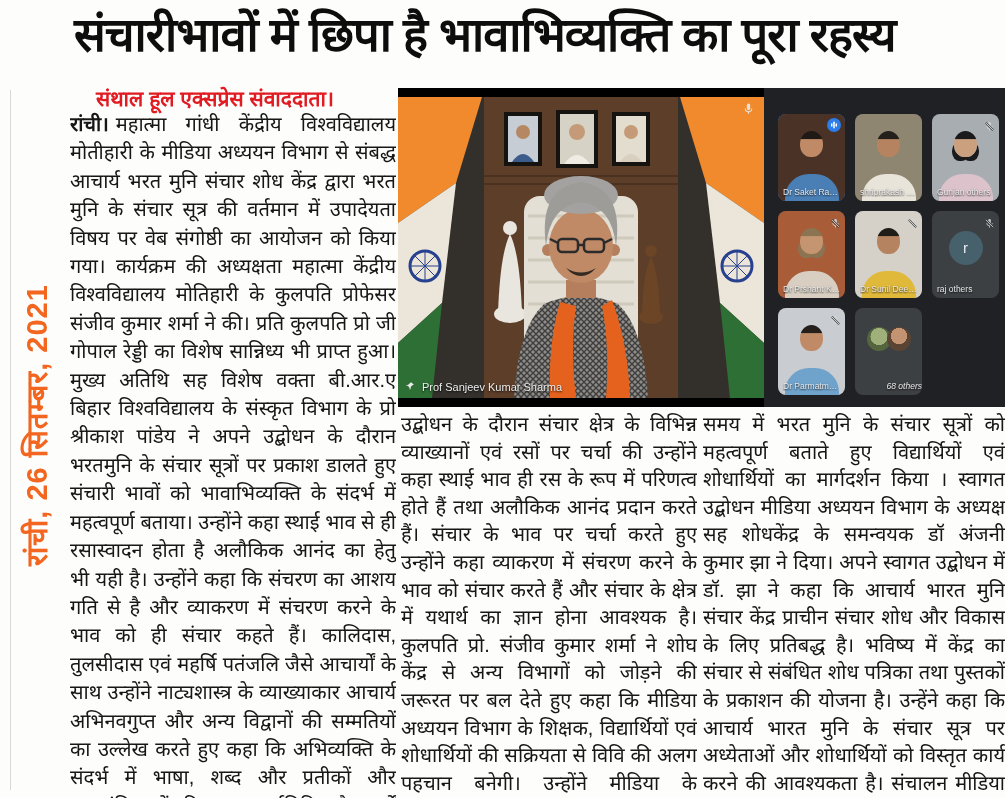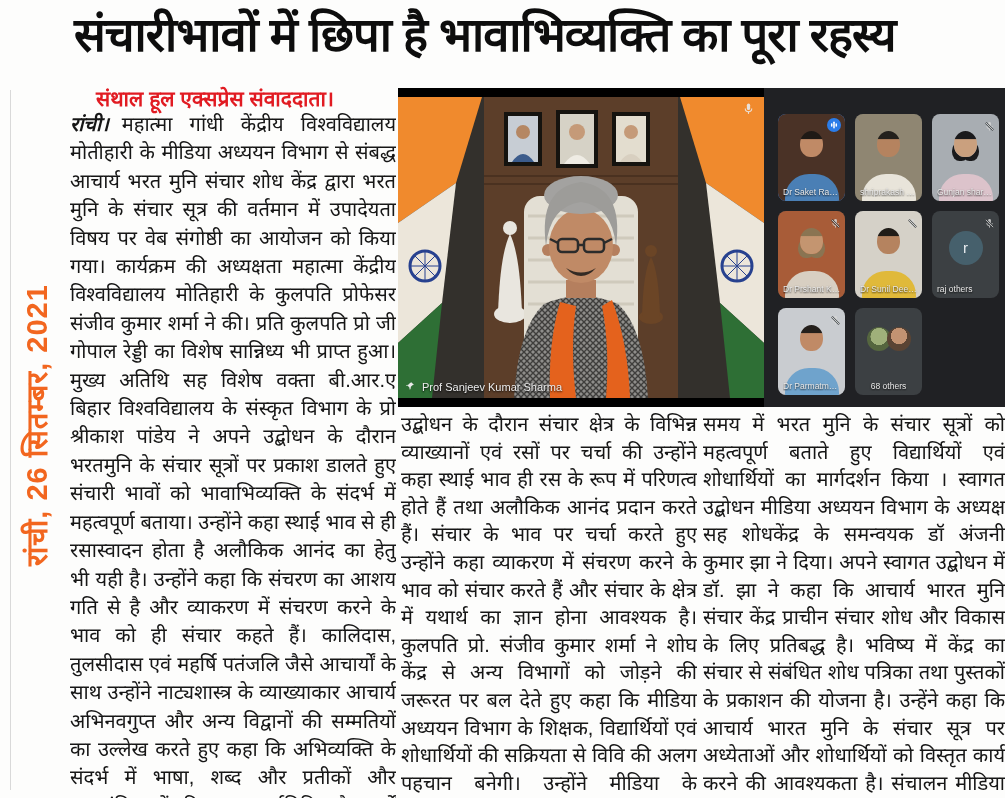--- a/index.html
+++ b/index.html
@@ -7,39 +7,39 @@
         font-family:"Liberation Sans","DejaVu Sans",sans-serif;color:#141414;}
   .headline{position:absolute;left:74px;top:8px;width:931px;margin:0;font-size:47px;
         font-weight:bold;color:#0d0d0d;letter-spacing:-1px;white-space:nowrap;line-height:1.15;}
   .dateline{position:absolute;left:16px;top:566px;transform:rotate(-90deg);transform-origin:0 0;
         color:#f2661f;font-size:29px;font-weight:bold;white-space:nowrap;letter-spacing:1px;}
   .byline{position:absolute;left:96px;top:84px;color:#e11b22;font-size:21px;font-weight:bold;text-align:center;}
   .col{position:absolute;font-size:20px;line-height:28.4px;text-align:justify;color:#161616;}
   .col1{left:70px;top:110px;width:326px;height:688px;overflow:hidden;}
   .col2{left:401px;top:411px;width:296px;height:387px;overflow:hidden;line-height:27.6px;}
   .col3{left:703px;top:411px;width:302px;height:387px;overflow:hidden;line-height:27.6px;}
-  .lead{font-weight:bold;margin-right:13px;font-style:italic;}
+  .lead{font-weight:bold;margin-right:7px;}
   .edge-rule{position:absolute;left:10px;top:90px;width:1px;height:700px;background:#d9d9d9;}
 
   
   .photo{position:absolute;left:398px;top:88px;width:607px;height:319px;background:#17181a;}
   .mainvid{position:absolute;left:0;top:0;width:366px;height:319px;background:#8b5cf6;}
   .scene{position:absolute;inset:0;width:100%;height:100%;}
   .speaker-label{position:absolute;left:8px;bottom:13px;display:flex;align-items:center;gap:6px;
         color:#ececec;font-size:11px;text-shadow:0 1px 2px rgba(0,0,0,.9);}
   .main-mic{position:absolute;right:9px;top:13px;opacity:.92;}
 
   .grid{position:absolute;left:366px;top:0;width:241px;height:319px;background:#202124;
         display:grid;grid-template-columns:repeat(3,1fr);grid-template-rows:repeat(3,1fr);
         gap:10px;padding:26px 6px 12px 14px;box-sizing:border-box;}
   .tile{position:relative;background:#3c4043;border-radius:8px;overflow:hidden;}
   .tile.speaking{box-shadow:inset 0 0 0 2px #2b7de9;}
   .tname{position:absolute;left:5px;bottom:4px;right:4px;font-size:8.5px;color:#e9e9e9;
         white-space:nowrap;overflow:hidden;text-overflow:ellipsis;text-shadow:0 1px 2px rgba(0,0,0,.85);}
-  .tname.center{text-align:center;left:0;right:0;}
+  .tname.center{text-align:right;left:0;right:0;font-style:italic;}
   .mic{position:absolute;top:4px;right:4px;width:11px;height:11px;opacity:.85;}
   .speak-ind{position:absolute;top:4px;right:4px;width:14px;height:14px;}
 
   .fig{position:absolute;inset:0;background:var(--bg,#3c4043);}
   .fig::before{content:"";position:absolute;left:50%;top:20%;width:23px;height:26px;margin-left:-11.5px;
         border-radius:50% 50% 46% 46%;
         background:linear-gradient(to bottom,var(--hair,#241f1b) 0 30%,var(--skin,#c08a66) 33%);}
   .fig::after{content:"";position:absolute;left:50%;bottom:-3px;width:54px;height:30px;margin-left:-27px;
         border-radius:24px 24px 0 0;background:var(--shirt,#888);}
   .fig.w::before{box-shadow:-5px 7px 0 -3px var(--hair),5px 7px 0 -3px var(--hair);}
@@ -191,21 +191,21 @@
       </div>
       <div class="tile t2">
         <div class="fig"></div>
         <span class="tname">shriprakash pan...</span>
       </div>
       <div class="tile t3">
         <div class="fig w"></div>
         <span class="mic"><svg viewBox="0 0 24 24" width="11" height="11">
               <use href="#mic-off"></use>
             </svg></span>
-        <span class="tname">Gunjan sharma</span>
+        <span class="tname">Gunjan others</span>
       </div>
       <div class="tile t4">
         <div class="fig w"></div>
         <span class="mic"><svg viewBox="0 0 24 24" width="11" height="11">
               <use href="#mic-off"></use>
             </svg></span>
         <span class="tname">Dr Prshant Kum...</span>
       </div>
       <div class="tile t5">
         <div class="fig"></div>

